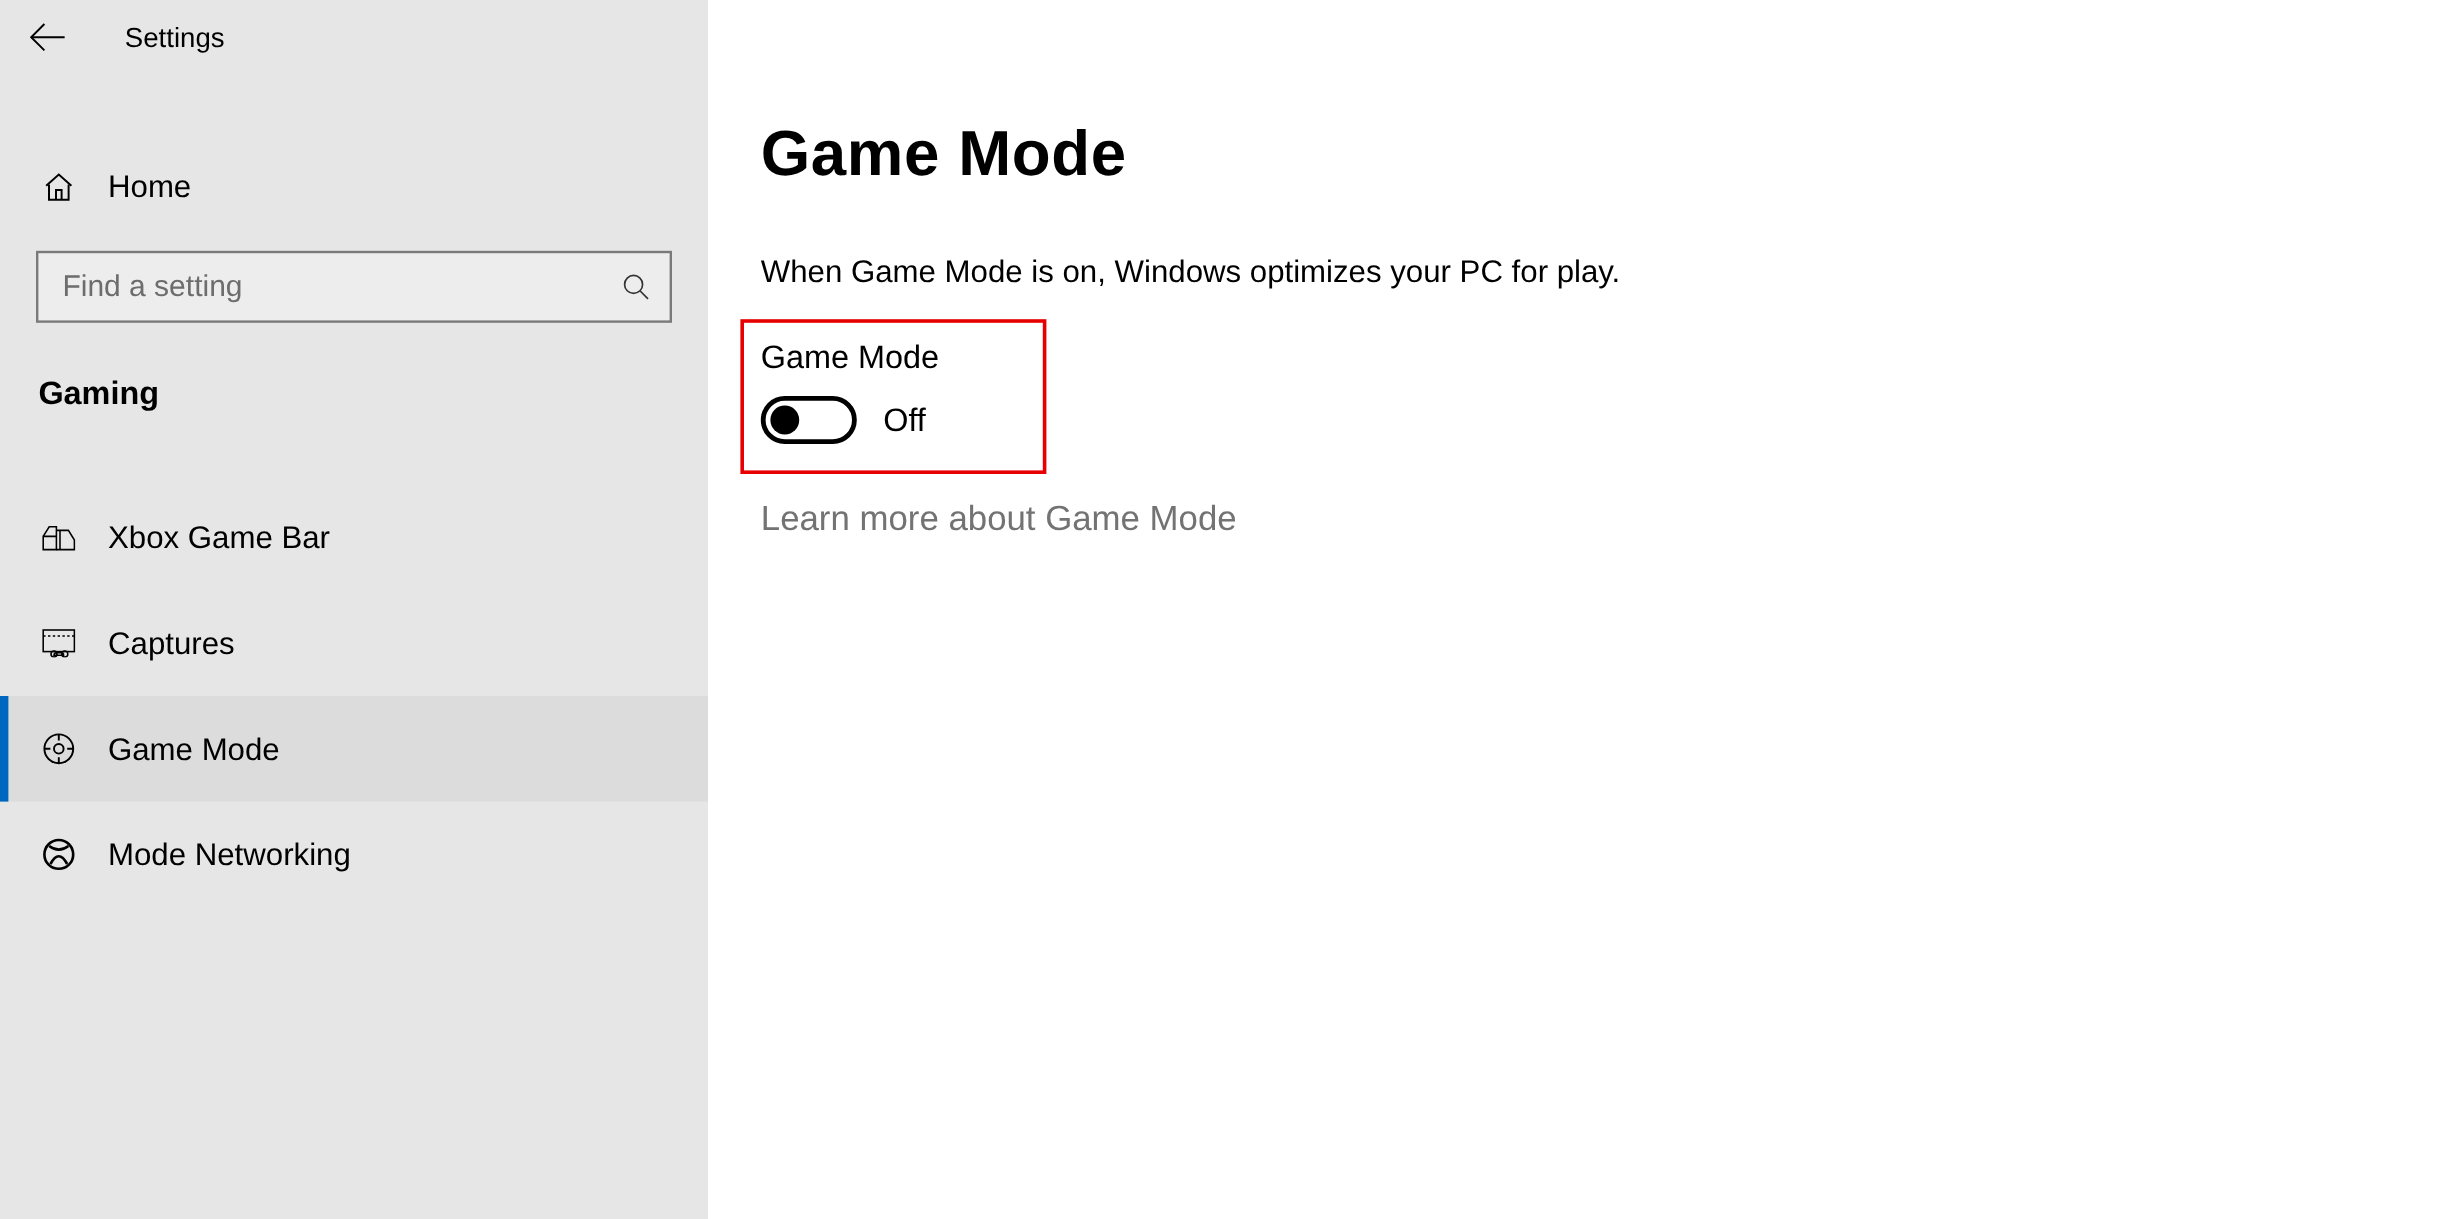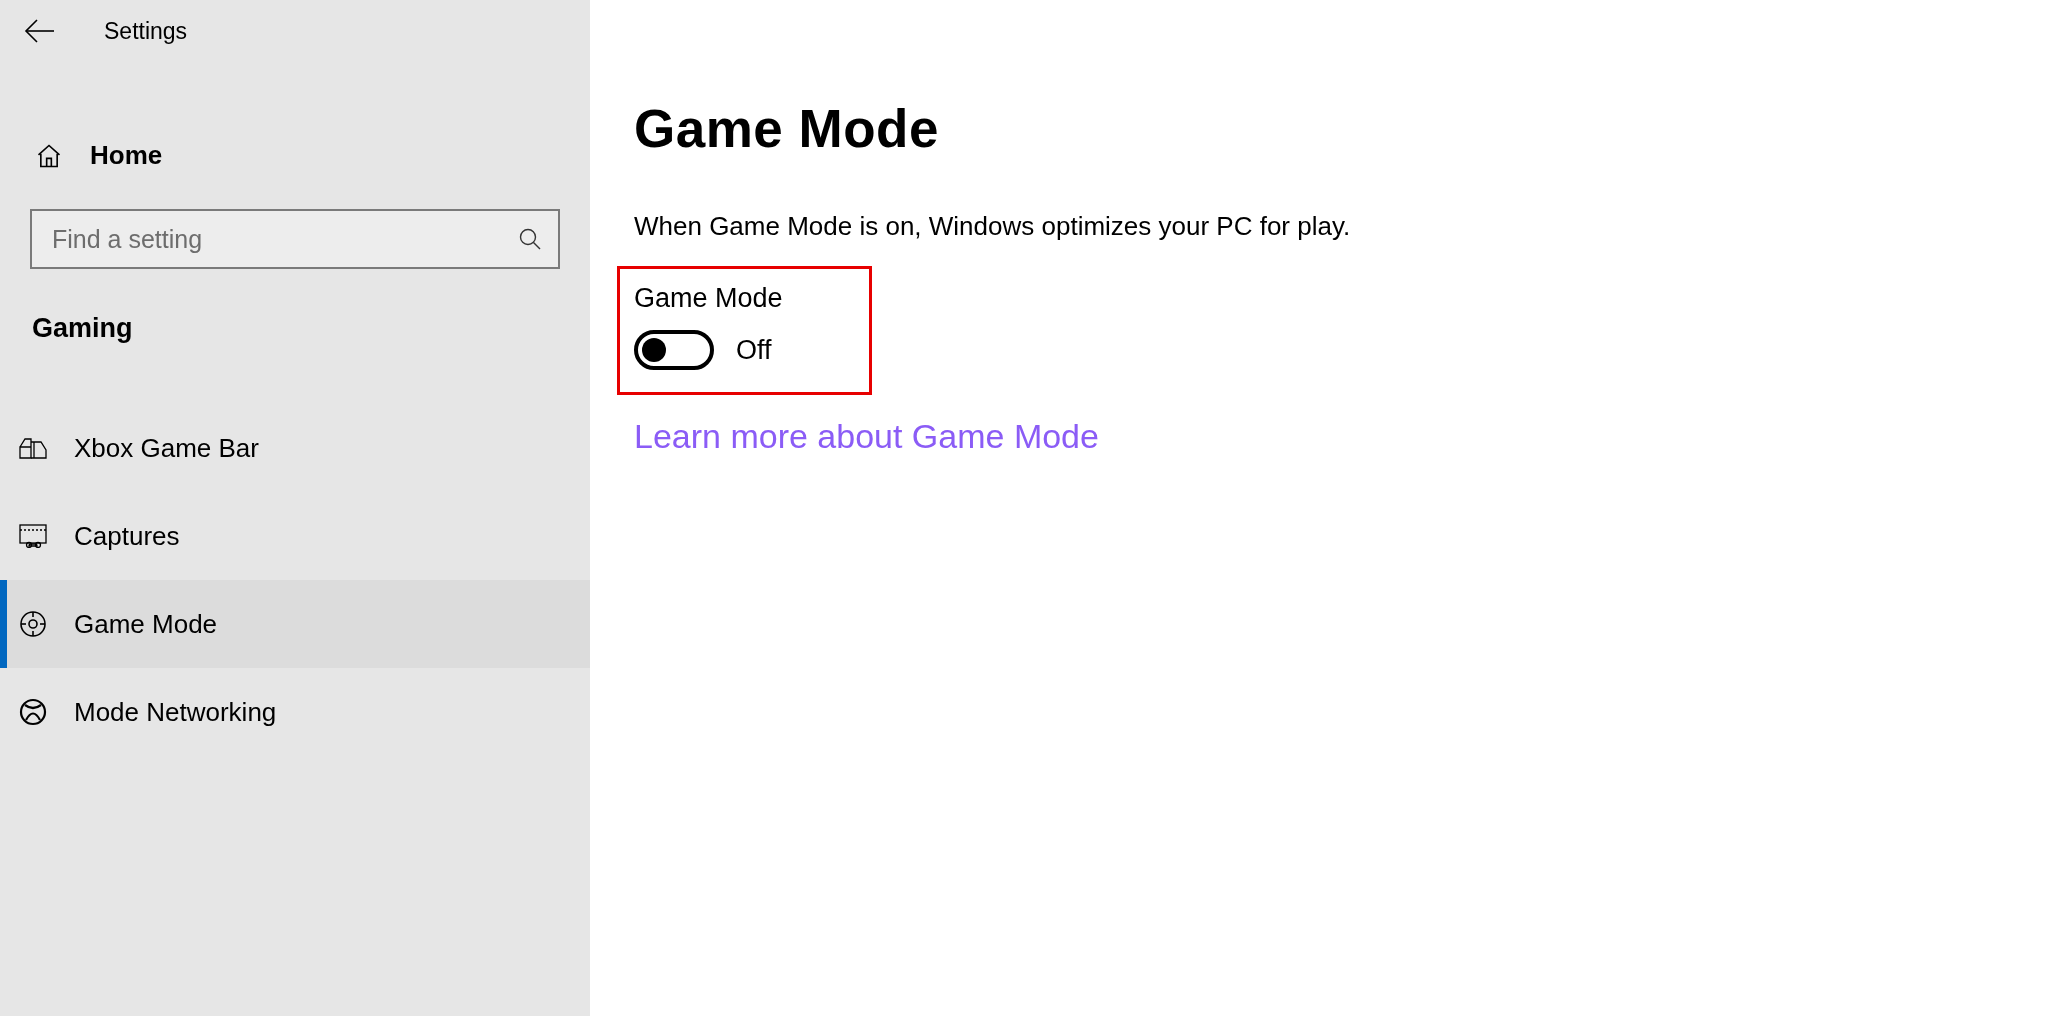--- a/index.html
+++ b/index.html
@@ -50,21 +50,21 @@
     }
     .home-item .icon {
       width: 30px;
       height: 30px;
       display: flex;
       align-items: center;
       justify-content: center;
     }
     .home-item .label {
       font-size: 26px;
-      font-weight: 700;
+      font-weight: 400;
       margin-left: 26px;
     }
     .search-box {
       margin: 10px 30px 0 30px;
       position: relative;
     }
     .search-input {
       width: 100%;
       height: 60px;
       border: 2px solid #7a7a7a;
@@ -91,21 +91,21 @@
     }
     .nav-list {
       margin-top: 60px;
       display: flex;
       flex-direction: column;
     }
     .nav-item {
       display: flex;
       align-items: center;
       height: 88px;
-      padding-left: 18px;
+      padding-left: 34px;
       cursor: pointer;
       position: relative;
     }
     .nav-item .icon {
       width: 30px;
       height: 30px;
       display: flex;
       align-items: center;
       justify-content: center;
     }
@@ -173,22 +173,22 @@
       height: 24px;
       background: #000000;
       border-radius: 50%;
     }
     .toggle-state {
       font-size: 27px;
       font-weight: 400;
       margin-left: 22px;
     }
     .learn-more {
-      color: #8b5cf6;
-      font-size: 34px;
+      color: #737373;
+      font-size: 29px;
       font-weight: 400;
       margin-top: 22px;
       cursor: pointer;
       display: inline-block;
     }
   </style>
 </head>
 <body>
 
 <div class="sidebar">

